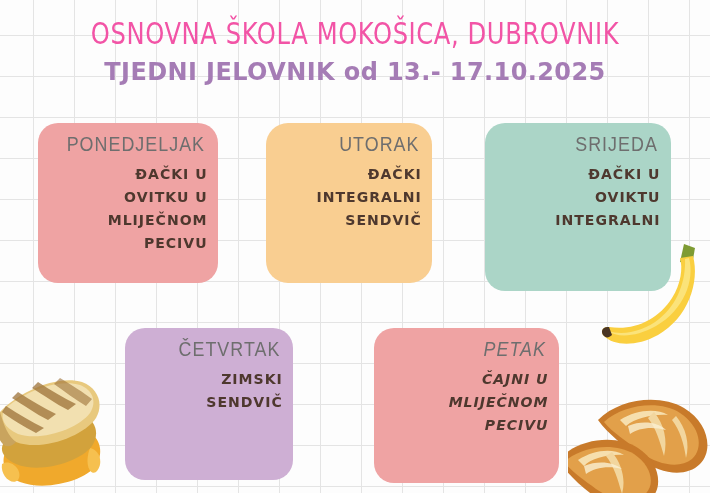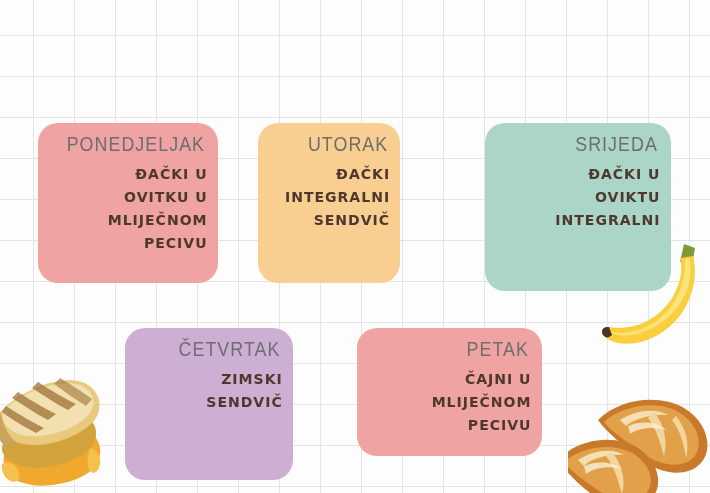--- a/index.html
+++ b/index.html
@@ -80,37 +80,41 @@
     font-family: "DejaVu Sans", sans-serif;
     font-size: 14.5px;
     font-weight: bold;
     color: #4E382E;
     letter-spacing: 1.0px;
     line-height: 1.58;
     transform: scaleX(0.97);
   }
 
   #card-mon { left: 38px;  top: 123px; width: 180px; height: 160px; background: #EFA3A3; }
-  #card-tue { left: 258px; top: 123px; width: 142px; height: 160px; background: #F9CE91; }
+  #card-tue { left: 266px; top: 123px; width: 166px; height: 160px; background: #F9CE91; border-radius: 22px; }
   #card-wed { left: 485px; top: 123px; width: 186px; height: 168px; background: #ABD5C7; }
   #card-thu { left: 125px; top: 328px; width: 168px; height: 152px; background: #CEAFD4; }
-  #card-fri { left: 357px; top: 328px; width: 185px; height: 128px; background: #EFA3A3; }
+  #card-fri { left: 374px; top: 328px; width: 185px; height: 155px; background: #EFA3A3; font-style: italic; }
 
   
   .deco { position: absolute; z-index: 2; }
 
   #deco-banana { left: 596px; top: 232px; width: 112px; height: 120px; z-index: 4; }
   #deco-croissants { left: 568px; top: 368px; width: 146px; height: 128px; z-index: 5; }
   #deco-sandwich { left: -6px; top: 352px; width: 132px; height: 142px; z-index: 5; }
 </style>
 </head>
 <body>
 
 <div class="poster">
 
+  <div class="title-block">
+    <div class="title-main">OSNOVNA ŠKOLA MOKOŠICA, DUBROVNIK</div>
+    <div class="title-sub">TJEDNI JELOVNIK od 13.- 17.10.2025</div>
+  </div>
 
   <div class="card" id="card-mon">
     <div class="card-day">PONEDJELJAK</div>
     <div class="card-meal">ĐAČKI U<br>OVITKU U<br>MLIJEČNOM<br>PECIVU</div>
   </div>
 
   <div class="card" id="card-tue">
     <div class="card-day">UTORAK</div>
     <div class="card-meal">ĐAČKI<br>INTEGRALNI<br>SENDVIČ</div>
   </div>

